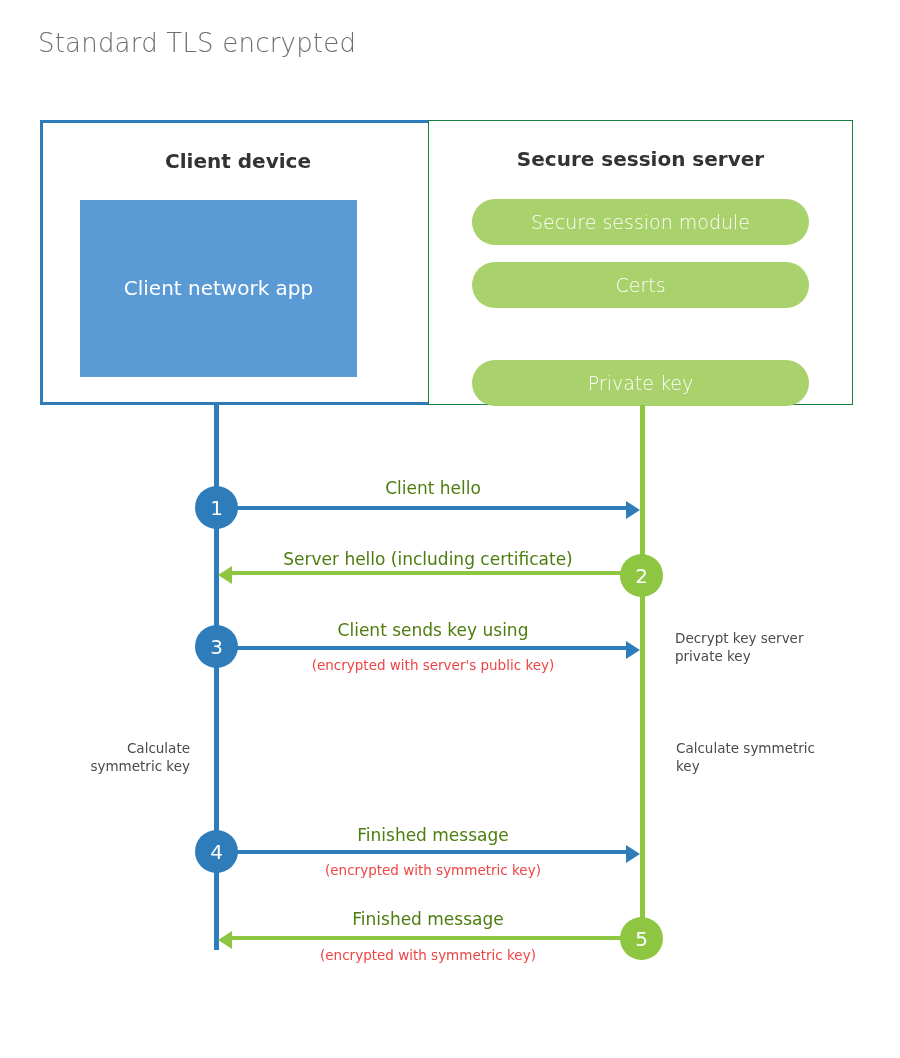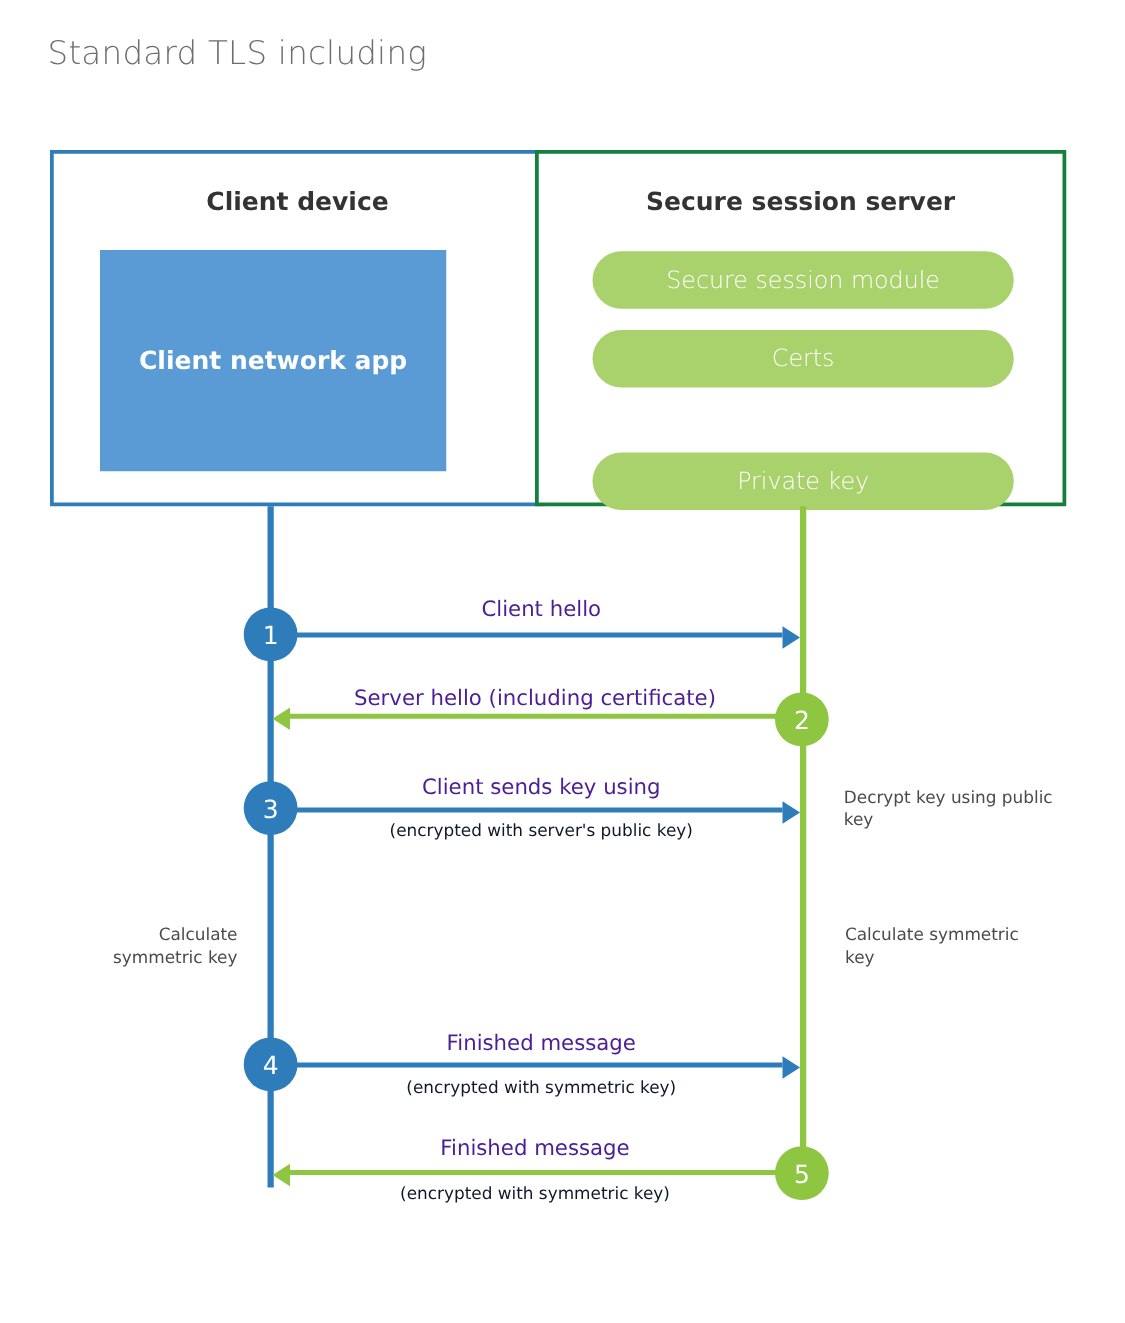--- a/index.html
+++ b/index.html
@@ -46,21 +46,21 @@
     top: 120px;
     width: 396px;
     height: 285px;
     border: 3px solid #2e7cba;
   }
   .party-box.server {
     left: 428px;
     top: 120px;
     width: 425px;
     height: 285px;
-    border: 3px solid #15803d;
+    border: 1px solid #15803d;
     text-decoration: underline;
   }
   .party-title {
     position: absolute;
     left: 0;
     right: 0;
     top: 26px;
     text-align: center;
     font-size: 20px;
     font-weight: bold;
@@ -73,21 +73,21 @@
     top: 77px;
     width: 277px;
     height: 177px;
     background: #5b9bd5;
     display: flex;
     align-items: center;
     justify-content: center;
     text-align: center;
     color: #ffffff;
     font-size: 20px;
-    font-weight: 700;
+    font-weight: 400;
     line-height: 1.35;
     padding: 0 14px;
     box-sizing: border-box;
   }
 
   .server-bar {
     position: absolute;
     left: 43px;
     width: 337px;
     height: 46px;
@@ -155,48 +155,48 @@
   }
   .step-circle.blue  { background: #2e7cba; }
   .step-circle.green { background: #8ec641; }
 
   
   .msg-label {
     position: absolute;
     text-align: center;
     font-size: 17px;
     font-weight: 400;
-    color: #4c1d95;
+    color: #4d7c0f;
     white-space: nowrap;
   }
   .msg-sublabel {
     position: absolute;
     text-align: center;
     font-size: 13.5px;
     font-weight: 400;
-    color: #0f172a;
+    color: #ef4444;
     white-space: nowrap;
   }
 
   
   .side-note {
     position: absolute;
     font-size: 13.5px;
     line-height: 1.32;
     color: #4a4a4a;
   }
   .side-note.left-note  { text-align: right; }
   .side-note.right-note { text-align: left; }
 </style>
 </head>
 <body>
 
 <div id="diagram-root">
 
-  <div class="page-title">Standard TLS including</div>
+  <div class="page-title">Standard TLS encrypted</div>
 
   <div class="party-box client">
     <div class="party-title">Client device</div>
     <div class="client-app-box">Client network app</div>
   </div>
 
   <div class="party-box server">
     <div class="party-title">Secure session server</div>
     <div class="server-bar b0">Secure session module</div>
     <div class="server-bar b1">Certs</div>
@@ -215,21 +215,21 @@
   <div class="msg-line green" style="left:232px; top:571px; width:390px;"></div>
   <div class="arrow-head left green" style="left:218px; top:566px;"></div>
   <div class="step-circle green" style="left:620px; top:554px;">2</div>
 
   <div class="msg-label" style="left:228px; top:620px; width:410px;">Client sends key using</div>
   <div class="msg-line blue" style="left:218px; top:646px; width:408px;"></div>
   <div class="arrow-head right blue" style="left:626px; top:641px;"></div>
   <div class="step-circle blue" style="left:195px; top:625px;">3</div>
   <div class="msg-sublabel" style="left:228px; top:657px; width:410px;">(encrypted with server's public key)</div>
 
-  <div class="side-note right-note" style="left:675px; top:630px; width:180px;">Decrypt key using public key</div>
+  <div class="side-note right-note" style="left:675px; top:630px; width:180px;">Decrypt key server private key</div>
 
   <div class="side-note left-note" style="left:60px; top:740px; width:130px;">Calculate symmetric key</div>
   <div class="side-note right-note" style="left:676px; top:740px; width:150px;">Calculate symmetric key</div>
 
   <div class="msg-label" style="left:228px; top:825px; width:410px;">Finished message</div>
   <div class="msg-line blue" style="left:218px; top:850px; width:408px;"></div>
   <div class="arrow-head right blue" style="left:626px; top:845px;"></div>
   <div class="step-circle blue" style="left:195px; top:830px;">4</div>
   <div class="msg-sublabel" style="left:228px; top:862px; width:410px;">(encrypted with symmetric key)</div>
 

